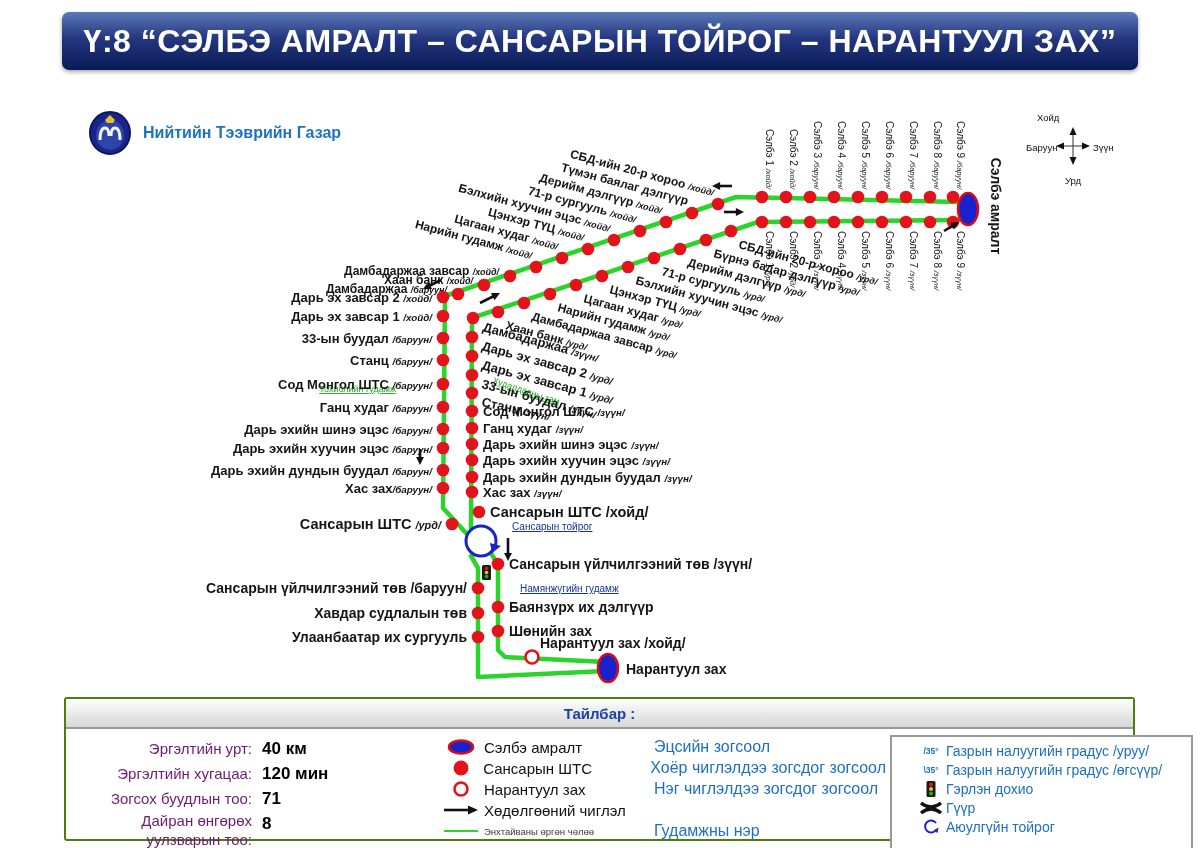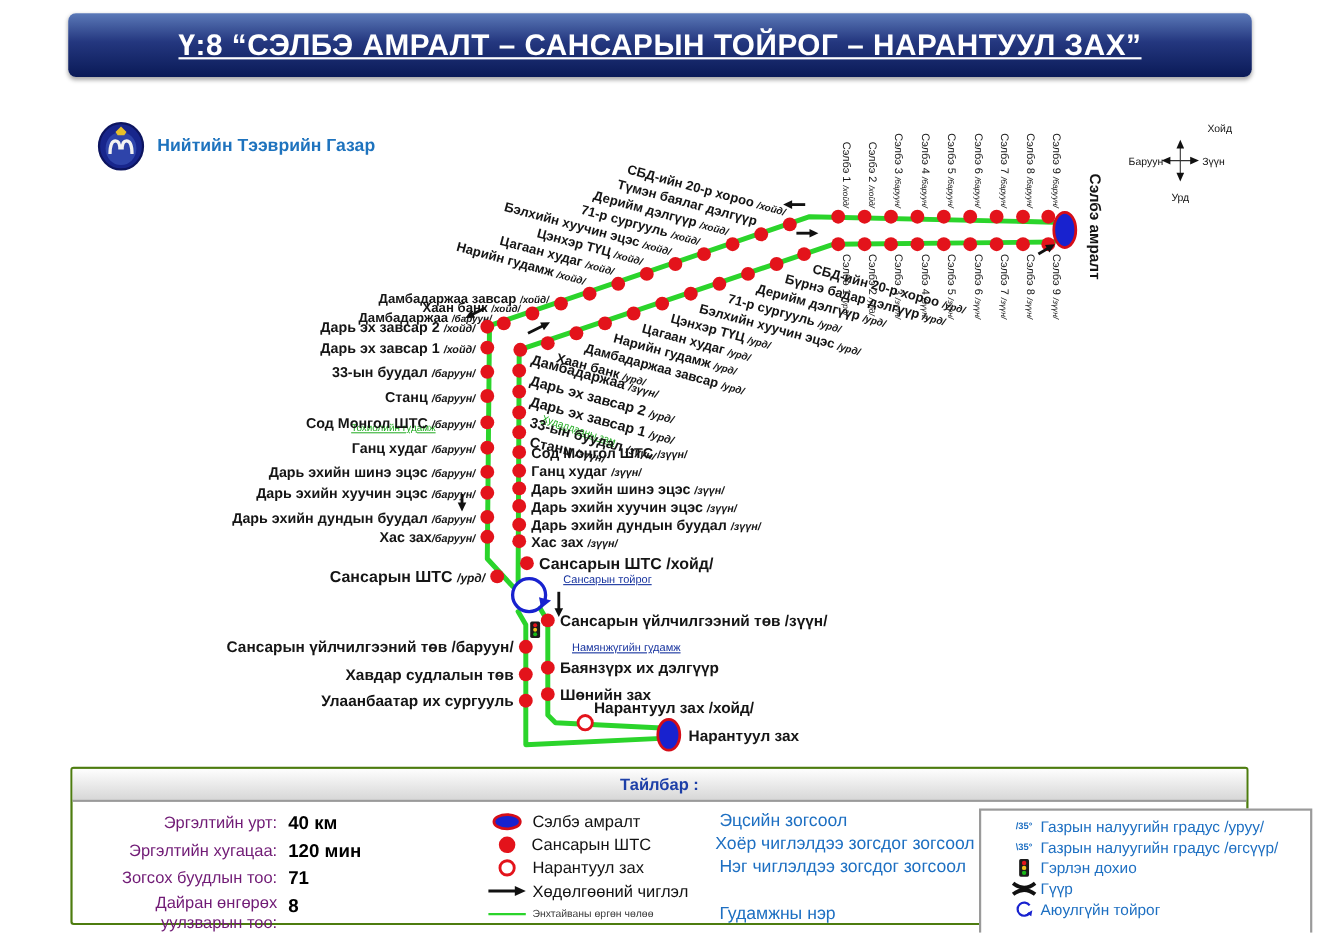--- a/index.html
+++ b/index.html
@@ -1,26 +1,26 @@
 <!DOCTYPE html>
 <html><head>
 <meta charset="utf-8">
 <style>
   html,body{margin:0;padding:0;background:#fff;}
   .page{position:relative;width:1200px;height:848px;background:#fff;overflow:hidden;
         font-family:"Liberation Sans",sans-serif;}
   .header{position:absolute;left:62px;top:12px;width:1076px;height:58px;border-radius:7px;
           background:linear-gradient(180deg,#5b79b8 0%,#24377f 45%,#0a1a57 100%);
           display:flex;align-items:center;justify-content:center;box-shadow:0 2px 4px rgba(0,0,0,.35);}
-  .header span{color:#fff;font-weight:bold;font-size:27px;letter-spacing:.5px;white-space:nowrap;text-decoration:underline;}
+  .header span{color:#fff;font-weight:bold;font-size:32px;letter-spacing:.5px;white-space:nowrap;}
   .org{position:absolute;left:88px;top:110px;display:flex;align-items:center;gap:11px;}
   .org-name{color:#1e73be;font-weight:bold;font-size:16px;}
   .compass{position:absolute;left:1026px;top:112px;width:94px;height:74px;font-size:9.5px;color:#111;}
   .compass span{position:absolute;}
-  .c-n{top:0;left:0;right:0;text-align:right;}
+  .c-n{top:0;left:11px;right:0;text-align:left;}
   .c-s{bottom:0;left:0;right:0;text-align:center;}
   .c-w{left:0;top:30px;width:27px;text-align:right;}
   .c-e{right:0;top:30px;width:27px;text-align:left;}
   .compass svg{position:absolute;left:30px;top:12px;}
   #route-svg{position:absolute;left:0;top:0;}
   .legend{position:absolute;left:64px;top:697px;width:1071px;height:144px;border:2px solid #4d7c0f;
           border-radius:3px;background:#fff;box-sizing:border-box;}
   .legend-header{height:28px;border-bottom:2px solid #9a9a9a;
           background:linear-gradient(180deg,#fefefe,#d7d7d7);
           display:flex;align-items:center;justify-content:center;}

